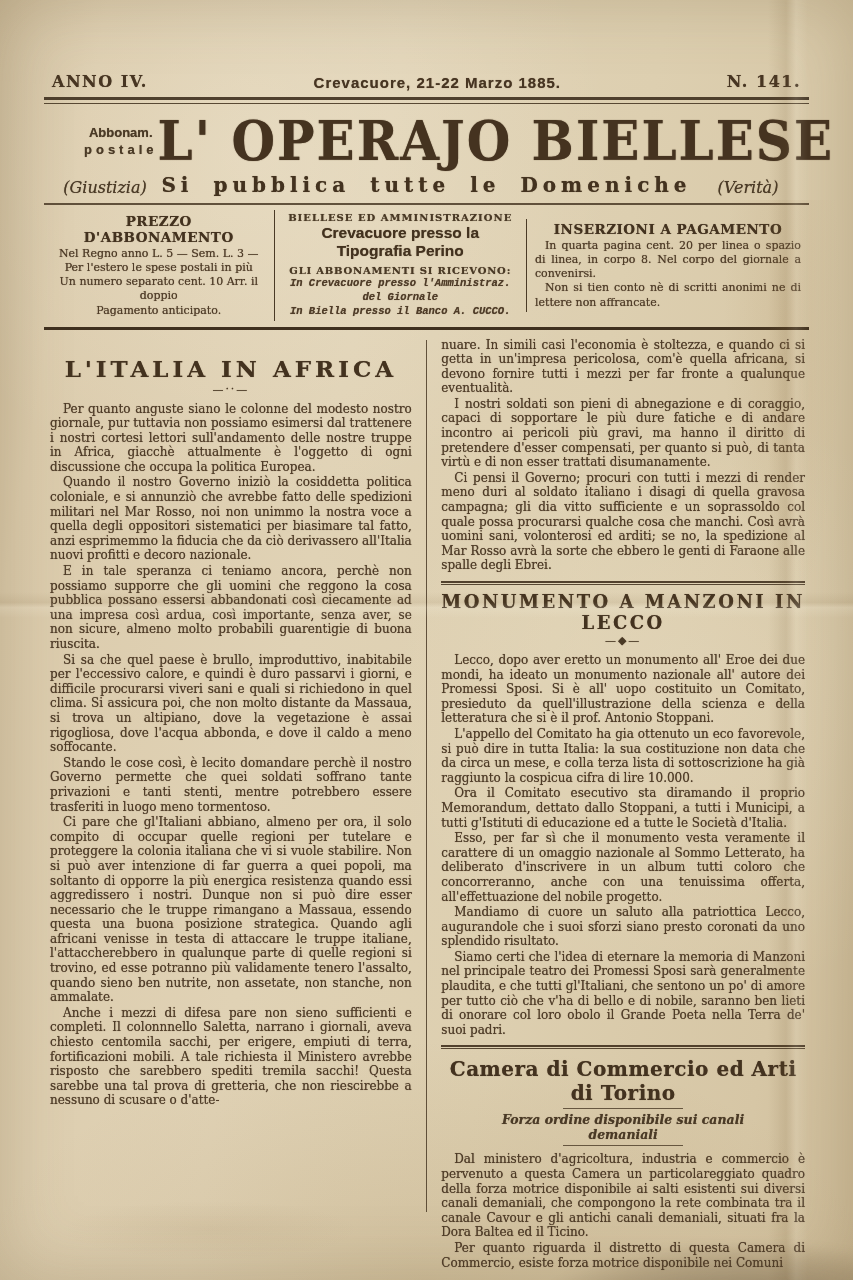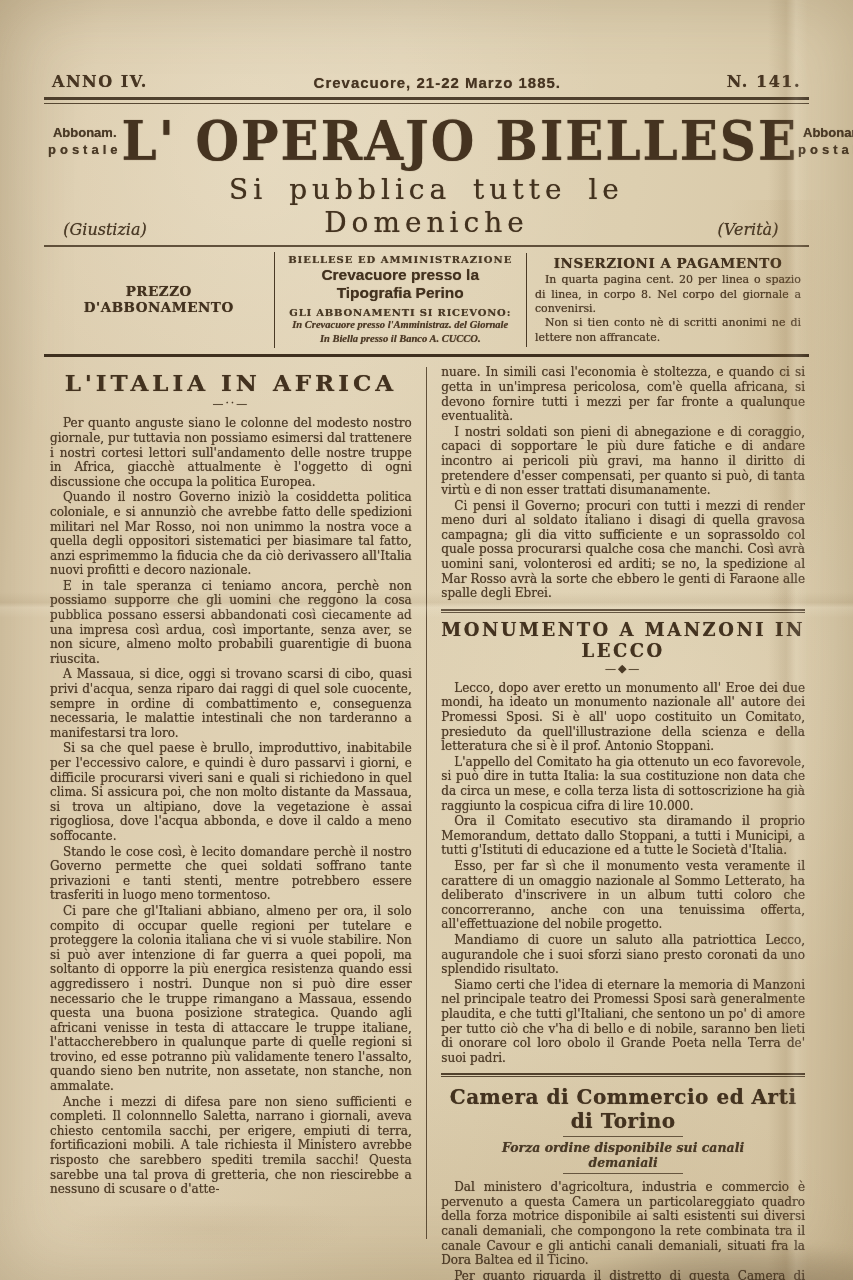--- a/index.html
+++ b/index.html
@@ -39,55 +39,55 @@
   
   .topline { display:flex; justify-content:space-between; align-items:flex-end;
     padding: 72px 8px 4px 8px; font-weight:bold; font-size:16px; letter-spacing:1.5px; color:#473522; }
   .topline .date { font-family:"Liberation Sans", sans-serif; font-size:15px; letter-spacing:1px; }
 
   .rule-double-thick { height: 7px; border-top: 3.5px solid #3f301f; border-bottom: 1.5px solid #4a3a26; margin: 2px 0 0 0; opacity:.9; }
 
   
   .masthead { display:flex; align-items:center; justify-content:space-between; padding: 8px 4px 0 4px; }
   .mast-label { width:110px; text-align:center; font-family:"Liberation Sans", sans-serif;
-    font-weight:bold; font-size:13px; color:#4a3a26; line-height:1.25; }
+    font-weight:bold; font-size:13px; color:#4a3a26; line-height:1.25;margin-left:36px; }
   .mast-label .l2 { letter-spacing:4px; }
   .mast-title { flex:1; text-align:center; font-weight:bold; font-size:50px; letter-spacing:2px;
     color:#453320; white-space:nowrap; transform: scaleY(1.08); text-shadow: 0 0 1px rgba(69,51,32,.75); }
 
   .subtitle-row { display:flex; justify-content:flex-start; align-items:flex-end; padding: 2px 6px 6px 6px; }
   .motto { font-style:italic; font-size:16px; width:110px; text-align:center; color:#4a3a26; }
-  .pub-days { flex:1; text-align:center; font-weight:normal; font-size:28px; letter-spacing:5px; word-spacing:8px; color:#43321f; }
+  .pub-days { flex:1; text-align:center; font-weight:bold; font-size:20px; letter-spacing:5px; word-spacing:8px; color:#43321f; }
 
   .rule-thin { border-top: 2px solid #4a3a26; opacity:.85; }
 
   
   .infobox { display:flex; align-items:center; padding: 5px 0 6px 0; border-bottom: 3.5px solid #3f301f; }
   .ib-col { padding: 2px 8px; color:#4f3c28; }
   .ib-col + .ib-col { border-left: 1.5px solid #4a3a26; }
   .ib-c1 { width: 30%; text-align:center; }
   .ib-c2 { width: 33%; text-align:center; }
   .ib-c3 { width: 37%; }
   .ib-title { font-weight:bold; font-size:13.5px; letter-spacing:.5px; color:#43321f; margin-bottom:2px; text-align:center; }
   .ib-c1 .line { font-size:11px; line-height:1.3; }
   .ib-small-caps { font-size:10px; font-weight:bold; letter-spacing:1px; color:#4a3a26; }
   .ib-address { font-family:"Liberation Sans", sans-serif; font-weight:bold; font-size:15.5px; margin:1px 0 5px 0; color:#43321f; }
   .ib-receive { font-size:10px; font-weight:bold; letter-spacing:.8px; margin-top:1px; }
-  .ib-c2 .line { font-family:Liberation Serif, serif; font-style:italic; font-weight:bold; font-size:10.5px; line-height:1.35; }
+  .ib-c2 .line { font-family:Liberation Mono, monospace; font-style:italic; font-weight:bold; font-size:10.5px; line-height:1.35; }
   .ib-c3 p { margin:0; font-size:11px; line-height:1.3; text-indent:10px; text-align:justify; }
 
   
   .cols { display:flex; align-items:flex-start; padding-top: 8px; }
   .col { width: 50%; }
   .col-left  { padding: 0 14px 0 6px; }
   .col-right { padding: 0 4px 0 14px; }
   .col-divider { width: 1.5px; background: #4a3a26; height: 872px; margin-top:2px; opacity:.85; }
 
   .art-title { text-align:center; font-weight:bold; color:#43321f; }
-  .t-africa { font-size:23px; letter-spacing:4px; margin: 4px 0 0 0; }
+  .t-africa { font-size:23px; letter-spacing:4px; margin: 17px 0 0 0; }
   .t-manzoni { font-size:18px; letter-spacing:2.5px; margin: 6px 0 0 0; }
   .t-camera { font-size:20px; letter-spacing:.5px; font-weight:bold; margin: 8px 0 0 0; }
   .ornament { text-align:center; font-size:11px; letter-spacing:2px; color:#4a3a26; margin: 1px 0 6px 0; }
 
   .body-text p { margin: 0 0 1px 0; font-size:12px; line-height:14.6px; text-align:justify; text-indent:13px; }
   .no-indent-first p:first-child { text-indent: 0; }
 
   .sep-double { height: 4px; border-top: 2px solid #43321f; border-bottom: 1px solid #4a3a26; margin: 8px 0 2px 0; opacity:.9; }
 
   .camera-sub { text-align:center; margin: 3px auto 6px auto; width: 86%; }
@@ -125,20 +125,26 @@
       <span class="motto">(Giustizia)</span>
       <span class="pub-days">Si pubblica tutte le Domeniche</span>
       <span class="motto">(Verità)</span>
     </div>
 
     <div class="rule-thin"></div>
 
     <div class="infobox">
       <div class="ib-col ib-c1">
         <div class="ib-title">PREZZO D'ABBONAMENTO</div>
+        <div>
+            <div class="line">Nel Regno anno L. 5 — Sem. L. 3 —</div>
+            <div class="line">Per l'estero le spese postali in più</div>
+            <div class="line">Un numero separato cent. 10 Arr. il doppio</div>
+            <div class="line">Pagamento anticipato.</div>
+          </div>
       </div>
       <div class="ib-col ib-c2">
         <div class="ib-small-caps">BIELLESE ED AMMINISTRAZIONE</div>
         <div class="ib-address">Crevacuore presso la Tipografia Perino</div>
         <div class="ib-small-caps ib-receive">GLI ABBONAMENTI SI RICEVONO:</div>
         <div>
             <div class="line">In Crevacuore presso l'Amministraz. del Giornale</div>
             <div class="line">In Biella presso il Banco A. CUCCO.</div>
           </div>
       </div>
@@ -153,21 +159,20 @@
 
     <div class="cols">
 
       <div class="col col-left">
         <h2 class="art-title t-africa">L'ITALIA IN AFRICA</h2>
         <div class="ornament">—··—</div>
         <div class="body-text">
             <p>Per quanto anguste siano le colonne del modesto nostro giornale, pur tuttavia non possiamo esimersi dal trattenere i nostri cortesi lettori sull'andamento delle nostre truppe in Africa, giacchè attualmente è l'oggetto di ogni discussione che occupa la politica Europea.</p>
             <p>Quando il nostro Governo iniziò la cosiddetta politica coloniale, e si annunziò che avrebbe fatto delle spedizioni militari nel Mar Rosso, noi non unimmo la nostra voce a quella degli oppositori sistematici per biasimare tal fatto, anzi esprimemmo la fiducia che da ciò derivassero all'Italia nuovi profitti e decoro nazionale.</p>
             <p>E in tale speranza ci teniamo ancora, perchè non possiamo supporre che gli uomini che reggono la cosa pubblica possano essersi abbandonati così ciecamente ad una impresa così ardua, così importante, senza aver, se non sicure, almeno molto probabili guarentigie di buona riuscita.</p>
-            <p>A Massaua, si dice, oggi si trovano scarsi di cibo, quasi privi d'acqua, senza riparo dai raggi di quel sole cuocente, sempre in ordine di combattimento e, conseguenza necessaria, le malattie intestinali che non tarderanno a manifestarsi tra loro.</p>
             <p>Si sa che quel paese è brullo, improduttivo, inabitabile per l'eccessivo calore, e quindi è duro passarvi i giorni, e difficile procurarsi viveri sani e quali si richiedono in quel clima. Si assicura poi, che non molto distante da Massaua, si trova un altipiano, dove la vegetazione è assai rigogliosa, dove l'acqua abbonda, e dove il caldo a meno soffocante.</p>
             <p>Stando le cose così, è lecito domandare perchè il nostro Governo permette che quei soldati soffrano tante privazioni e tanti stenti, mentre potrebbero essere trasferiti in luogo meno tormentoso.</p>
             <p>Ci pare che gl'Italiani abbiano, almeno per ora, il solo compito di occupar quelle regioni per tutelare e proteggere la colonia italiana che vi si vuole stabilire. Non si può aver intenzione di far guerra a quei popoli, ma soltanto di opporre la più energica resistenza quando essi aggredissero i nostri. Dunque non si può dire esser necessario che le truppe rimangano a Massaua, essendo questa una buona posizione strategica. Quando agli africani venisse in testa di attaccare le truppe italiane, l'attaccherebbero in qualunque parte di quelle regioni si trovino, ed esse potranno più validamente tenero l'assalto, quando sieno ben nutrite, non assetate, non stanche, non ammalate.</p>
             <p>Anche i mezzi di difesa pare non sieno sufficienti e completi. Il colonnnello Saletta, narrano i giornali, aveva chiesto centomila sacchi, per erigere, empiuti di terra, fortificazioni mobili. A tale richiesta il Ministero avrebbe risposto che sarebbero spediti tremila sacchi! Questa sarebbe una tal prova di gretteria, che non riescirebbe a nessuno di scusare o d'atte-</p>
           </div>
       </div>
 
       <div class="col-divider"></div>
 
       <div class="col col-right">

